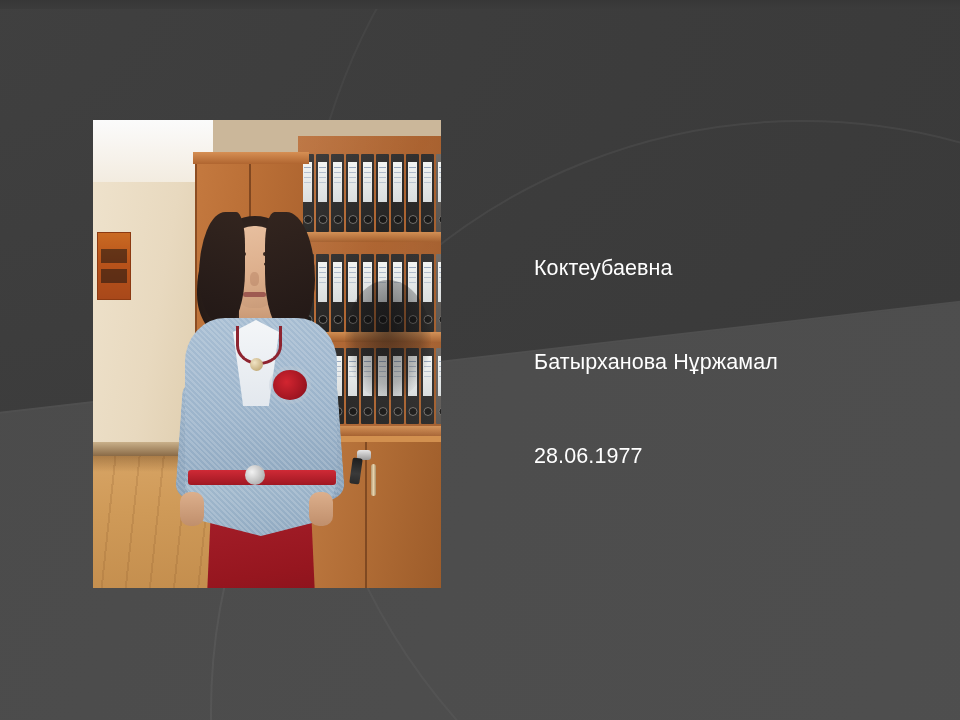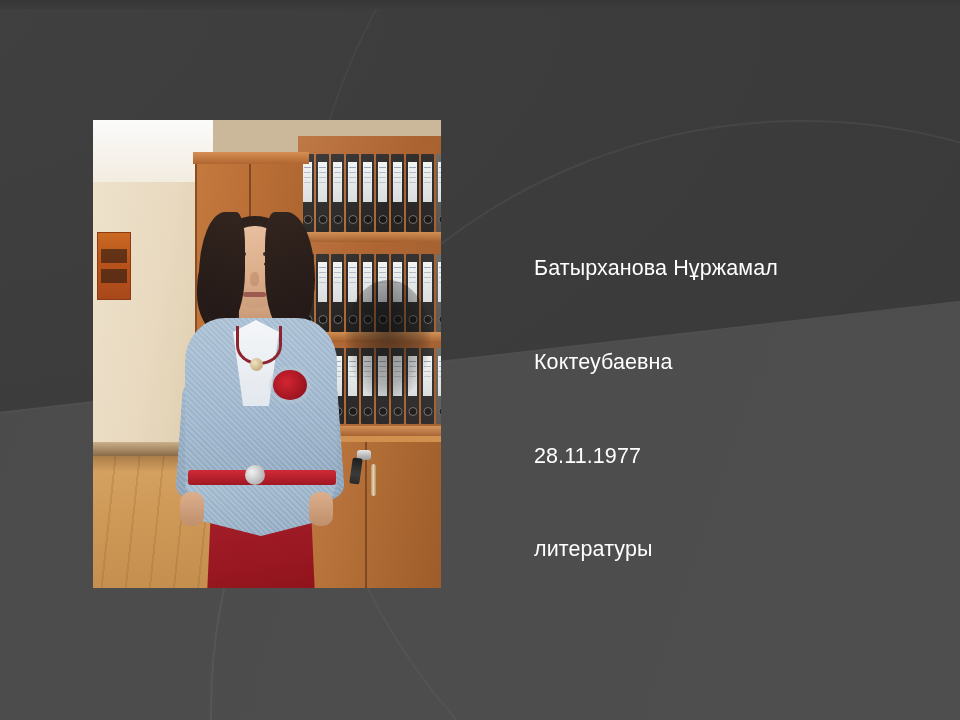--- a/index.html
+++ b/index.html
@@ -559,22 +559,21 @@
     <div class="pr pr-brooch"></div>
     <div class="pr pr-peplum"></div>
     <div class="pr pr-belt"></div>
     <div class="pr pr-buckle"></div>
     <div class="pr pr-hand-l"></div>
     <div class="pr pr-hand-r"></div>
 
   </div>
 
   <div id="text-block">
+    <span class="tline">Коктеубаевна</span>
     <span class="tline">Батырханова Нұржамал</span>
-    <span class="tline">Коктеубаевна</span>
-    <span class="tline">28.11.1977</span>
-    <span class="tline">литературы</span>
+    <span class="tline">28.06.1977</span>
     
     
     
   </div>
 
 </div>
 
 </body></html>

